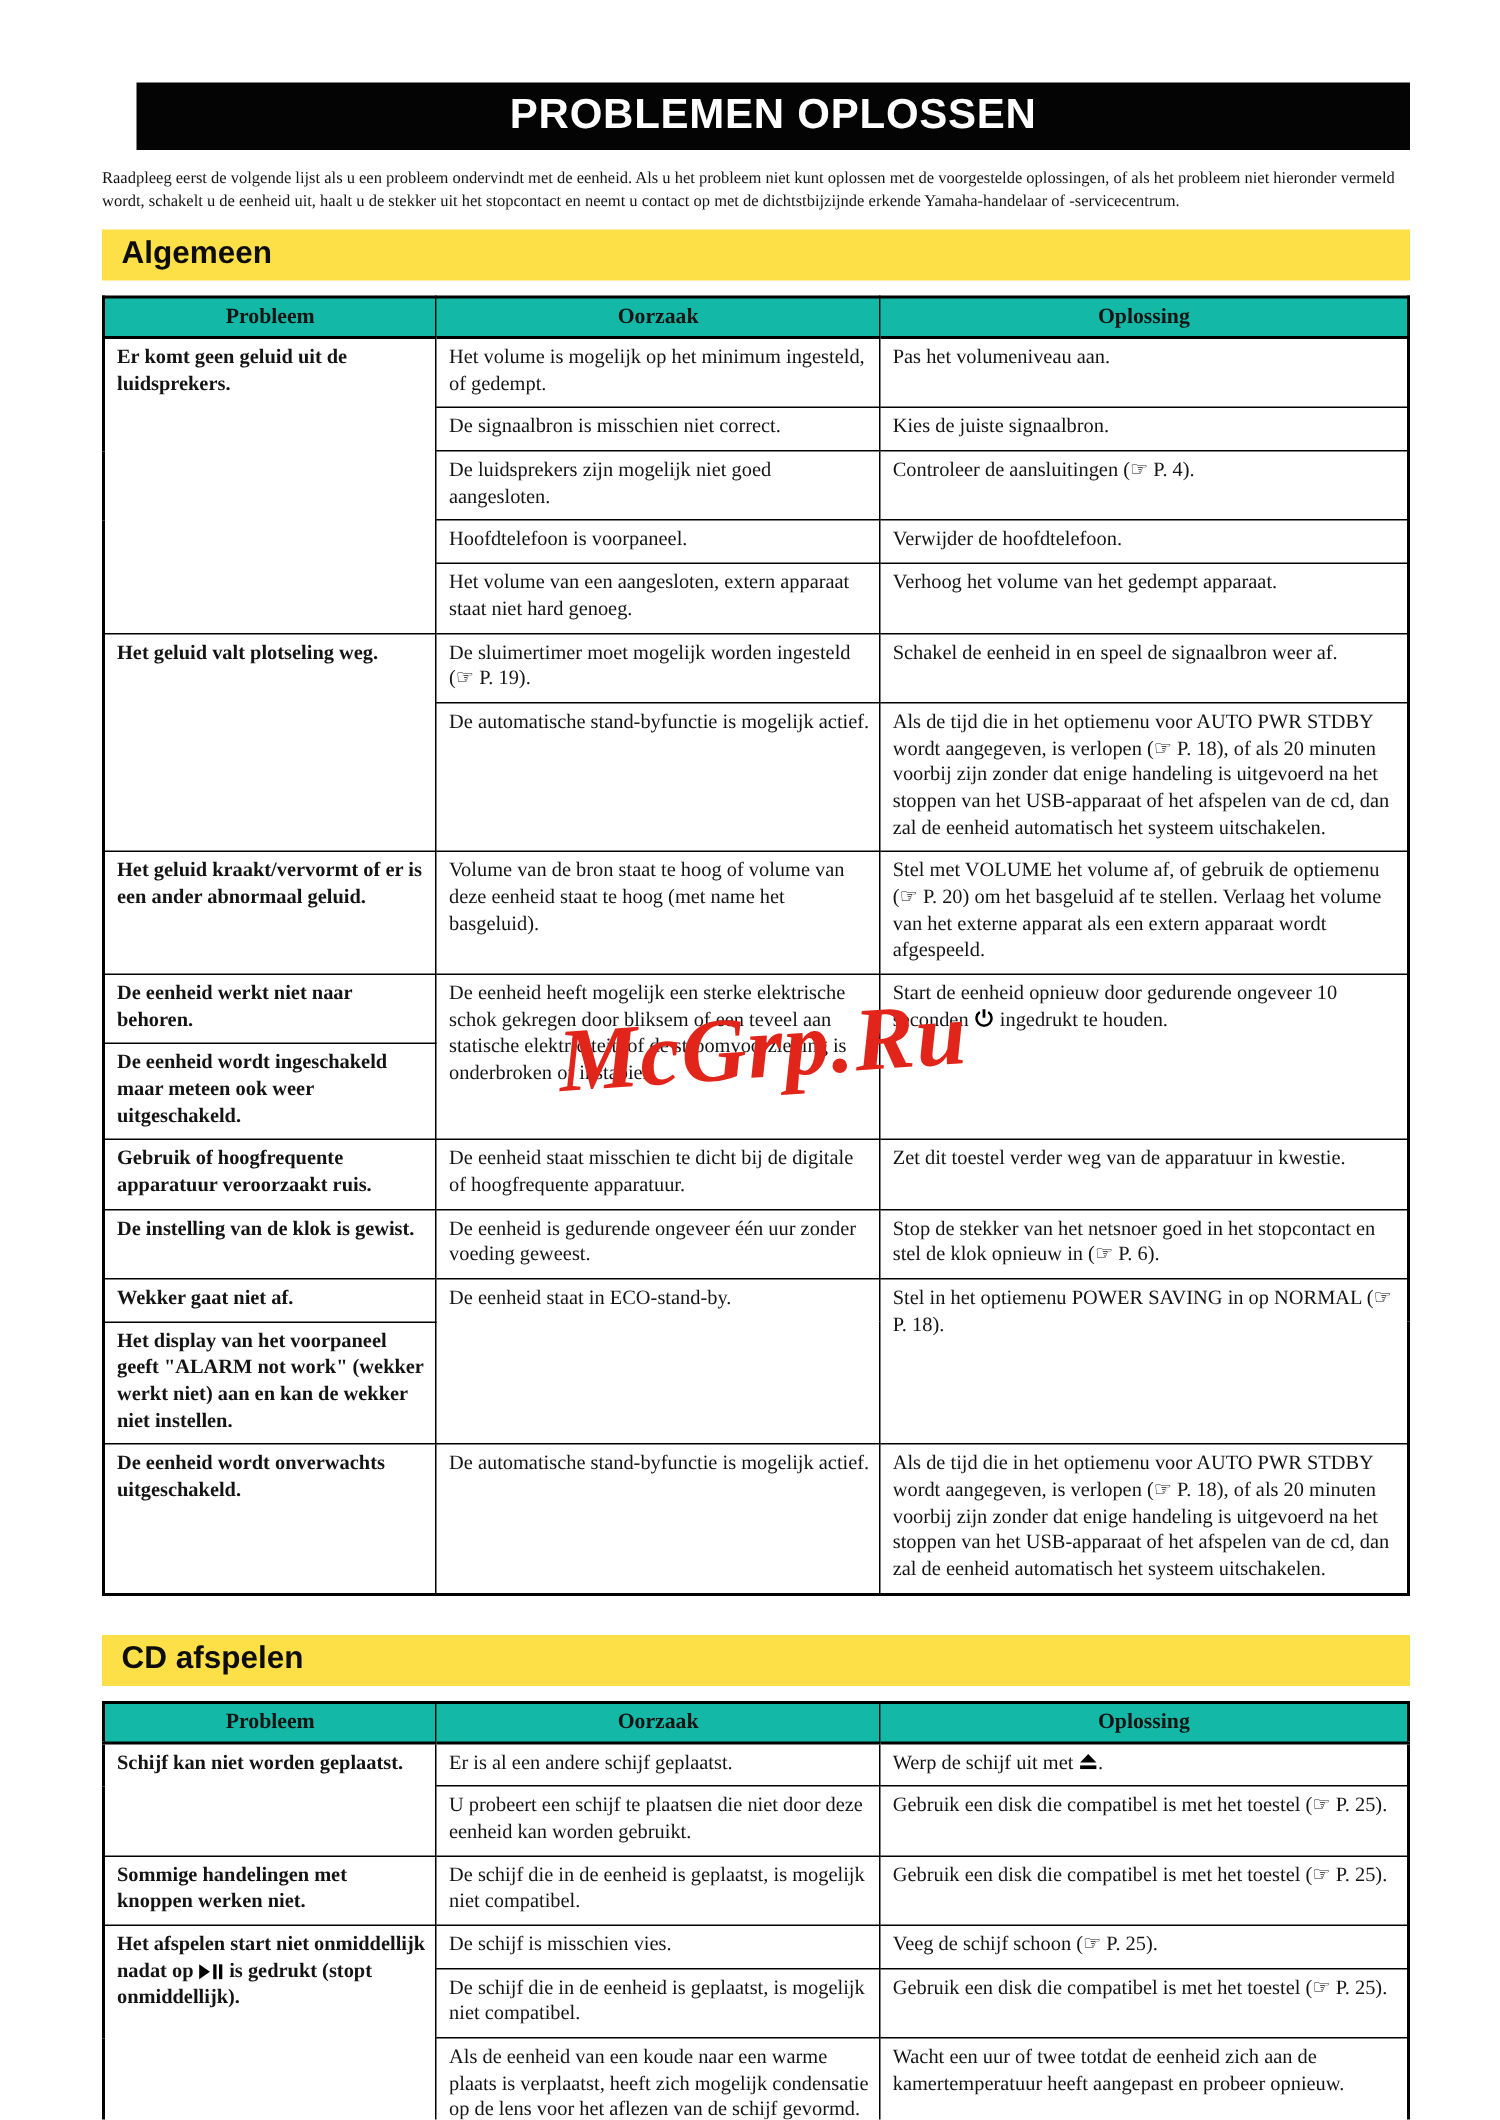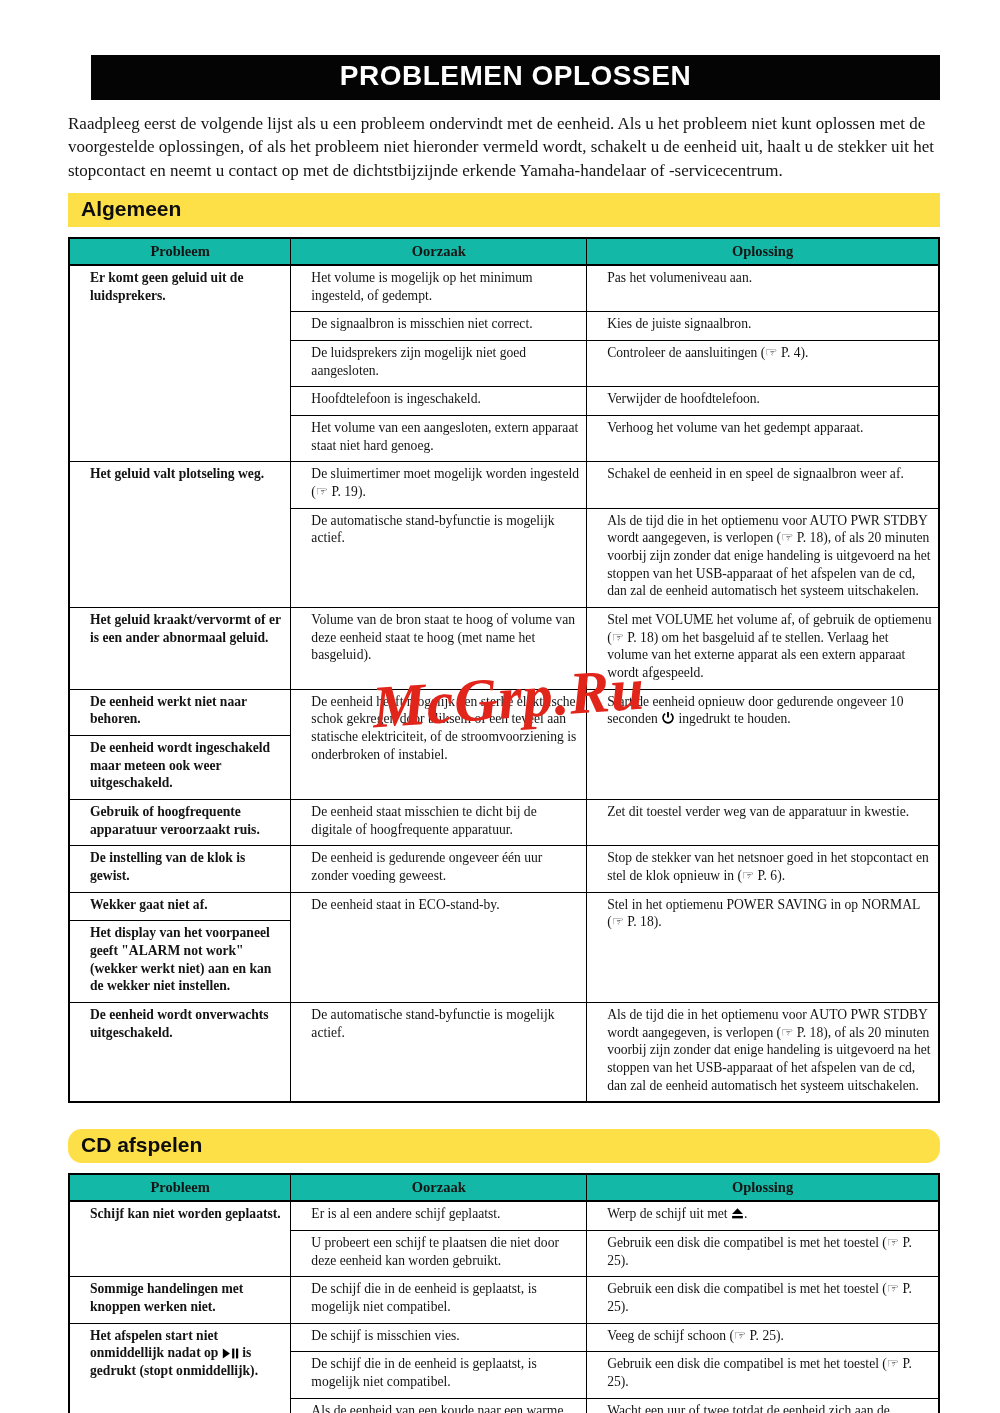--- a/index.html
+++ b/index.html
@@ -15,50 +15,50 @@
   .page { padding: 55px 60px 0 68px; }
 
   .title-bar {
     background: #040404; color: #ffffff;
     font-family: "Liberation Sans", sans-serif;
     font-weight: 700; font-size: 28px; letter-spacing: 0.5px;
     text-align: center; padding: 5px 0 8px 0; margin-left: 23px;
   }
 
   .intro {
-    font-size: 17px; line-height: 1.37;
+    font-size: 11px; line-height: 1.37;
     margin: 12px 0 11px 0; text-align: left;
   }
 
   .section-heading {
     background: #fde047; color: #0d0d0d;
     font-family: "Liberation Sans", sans-serif;
     font-weight: 700; font-size: 21px;
     padding: 4px 10px 6px 13px;
     margin: 6px 0 10px 0;
   }
-  .section-heading.second { margin-top: 26px; border-radius: 14px; }
+  .section-heading.second { margin-top: 26px; }
 
   table.trouble {
     width: 100%;
     border-collapse: collapse;
     table-layout: fixed;
     border: 2px solid #000;
   }
   table.trouble th {
     border: 1px solid #000; border-bottom: 2px solid #000;
     font-weight: 700; font-size: 14.5px;
     text-align: center; padding: 4px 2px;
     background: #14b8a6;
   }
   table.trouble td {
     border: 1px solid #000;
     vertical-align: top;
     font-size: 13.6px; line-height: 1.3;
-    padding: 3px 6px 7px 20px;
+    padding: 3px 6px 7px 8px;
   }
   td.p { font-weight: 700; padding-right: 4px; }
 
   .inline-icon { display: inline-block; vertical-align: -2px; }
   .inline-icon svg { display: block; }
 
   .watermark {
     position: absolute;
     left: 372px; top: 664px;
     font-family: "Liberation Serif", serif;
@@ -103,42 +103,42 @@
       </tr>
       <tr>
         <td>De signaalbron is misschien niet correct.</td>
         <td>Kies de juiste signaalbron.</td>
       </tr>
       <tr>
         <td>De luidsprekers zijn mogelijk niet goed aangesloten.</td>
         <td>Controleer de aansluitingen (☞ P. 4).</td>
       </tr>
       <tr>
-        <td>Hoofdtelefoon is ingeschakeld.</td>
+        <td>Hoofdtelefoon is voorpaneel.</td>
         <td>Verwijder de hoofdtelefoon.</td>
       </tr>
       <tr>
         <td>Het volume van een aangesloten, extern apparaat staat niet hard genoeg.</td>
         <td>Verhoog het volume van het gedempt apparaat.</td>
       </tr>
 
       <tr>
         <td class="p" rowspan="2">Het geluid valt plotseling weg.</td>
         <td>De sluimertimer moet mogelijk worden ingesteld (☞ P. 19).</td>
         <td>Schakel de eenheid in en speel de signaalbron weer af.</td>
       </tr>
       <tr>
         <td>De automatische stand-byfunctie is mogelijk actief.</td>
         <td>Als de tijd die in het optiemenu voor AUTO PWR STDBY wordt aangegeven, is verlopen (☞ P. 18), of als 20 minuten voorbij zijn zonder dat enige handeling is uitgevoerd na het stoppen van het USB-apparaat of het afspelen van de cd, dan zal de eenheid automatisch het systeem uitschakelen.</td>
       </tr>
 
       <tr>
         <td class="p">Het geluid kraakt/vervormt of er is een ander abnormaal geluid.</td>
         <td>Volume van de bron staat te hoog of volume van deze eenheid staat te hoog (met name het basgeluid).</td>
-        <td>Stel met VOLUME het volume af, of gebruik de optiemenu (☞ P. 18) om het basgeluid af te stellen. Verlaag het volume van het externe apparat als een extern apparaat wordt afgespeeld.</td>
+        <td>Stel met VOLUME het volume af, of gebruik de optiemenu (☞ P. 20) om het basgeluid af te stellen. Verlaag het volume van het externe apparat als een extern apparaat wordt afgespeeld.</td>
       </tr>
 
       <tr>
         <td class="p">De eenheid werkt niet naar behoren.</td>
         <td rowspan="2">De eenheid heeft mogelijk een sterke elektrische schok gekregen door bliksem of een teveel aan statische elektriciteit, of de stroomvoorziening is onderbroken of instabiel.</td>
         <td rowspan="2">
           <span>Start de eenheid opnieuw door gedurende ongeveer 10 seconden </span><span class="inline-icon"><svg width="14" height="14" viewBox="0 0 24 24">
                 <path d="M12 1.5v9.5" stroke="#000" stroke-width="3.2" fill="none"></path>
                 <path d="M7.2 4.6a8.6 8.6 0 1 0 9.6 0" stroke="#000" stroke-width="2.8" fill="none"></path>
               </svg></span><span> ingedrukt te houden.</span>

